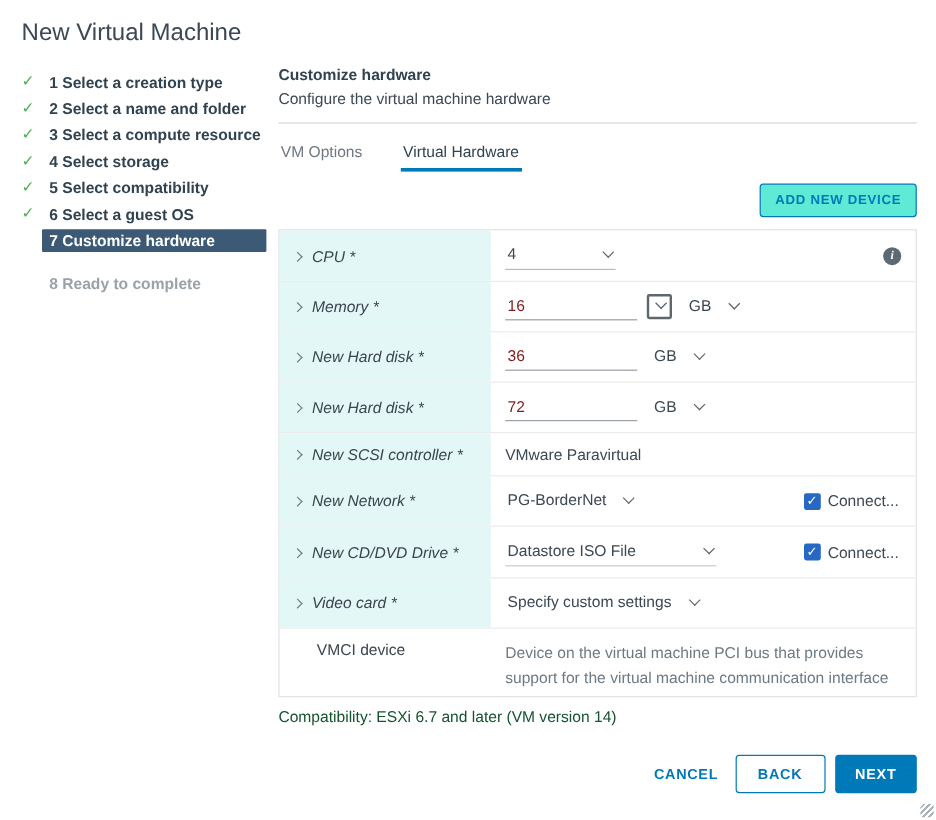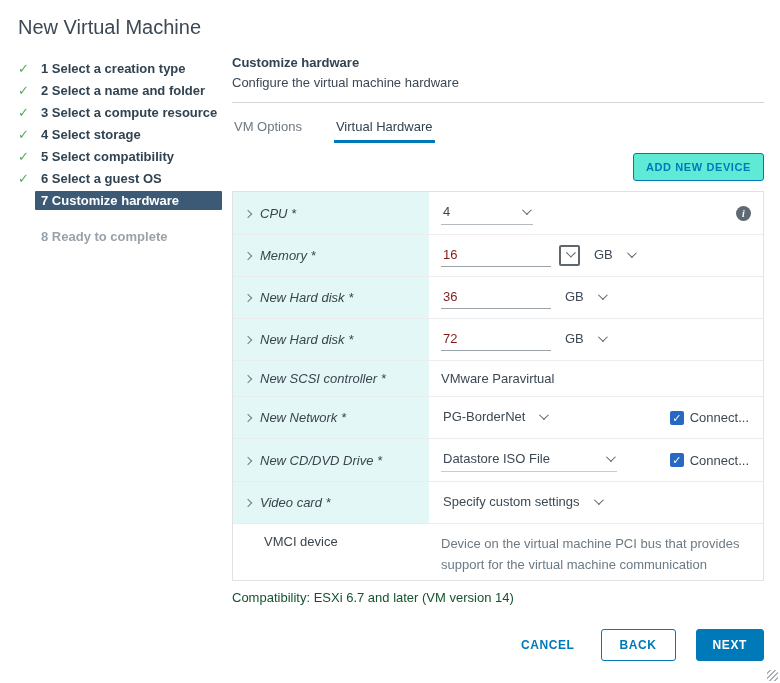--- a/index.html
+++ b/index.html
@@ -45,21 +45,21 @@
     display: inline-block; background: #5eead4; border: 1px solid #0079b8; border-radius: 3px;
     color: #0079b8; font-size: 11px; font-weight: 700; letter-spacing: .6px;
     padding: 7px 12px; font-family: inherit; cursor: pointer;
   }
 
   
   .hw-table { margin-top: 10px; border: 1px solid #e0e3e6; max-height: 390px; overflow: hidden; }
   .hw-row { display: flex; border-bottom: 1px solid #ececec; }
   .hw-row:last-child { border-bottom: none; }
   .hw-label {
-    width: 196px; flex: none; padding: 9px 10px 9px 12px;
+    width: 176px; flex: none; padding: 9px 10px 9px 12px;
     display: flex; align-items: center; gap: 9px;
     font-style: italic; color: #3a454d; line-height: 17px;
   }
   .hw-label.teal { background: #e3f7f7; }
   .hw-label.plain { font-style: normal; padding-left: 31px; align-items: flex-start; }
   .hw-value {
     flex: 1; padding: 9px 12px; display: flex; align-items: center; gap: 12px;
     line-height: 17px; min-width: 0;
   }
   .chev-right {
@@ -98,21 +98,21 @@
   .connect { margin-left: auto; display: flex; align-items: center; gap: 6px; padding-right: 2px; }
   .checkbox {
     width: 14px; height: 14px; flex: none; background: #2668c3; border-radius: 2px;
     color: #fff; font-size: 11px; line-height: 14px; text-align: center; cursor: pointer;
   }
   .hw-desc { color: #6c7a84; line-height: 21px; }
 
   .compat-row { margin-top: 9px; text-align: left; color: #14532d; }
 
   .footer-buttons {
-    margin-top: 24px; display: flex; justify-content: flex-end; align-items: center; gap: 20px;
+    margin-top: 24px; display: flex; justify-content: flex-end; align-items: center; gap: 8px;
   }
   .btn { font-family: inherit; font-size: 12px; font-weight: 700; letter-spacing: .6px; cursor: pointer; }
   .btn-link { background: none; border: none; color: #0079b8; padding: 8px 6px; }
   .btn-outline { background: #fff; border: 1px solid #0079b8; color: #0079b8; border-radius: 3px; padding: 8px 18px; }
   .btn-primary { background: #0079b8; border: 1px solid #0079b8; color: #fff; border-radius: 3px; padding: 8px 16px; }
 
   .resize-handle {
     position: absolute; right: 2px; bottom: 2px; width: 11px; height: 11px;
     background: repeating-linear-gradient(315deg, transparent 0 2px, #aab2b8 2px 3.5px);
     cursor: nwse-resize;

